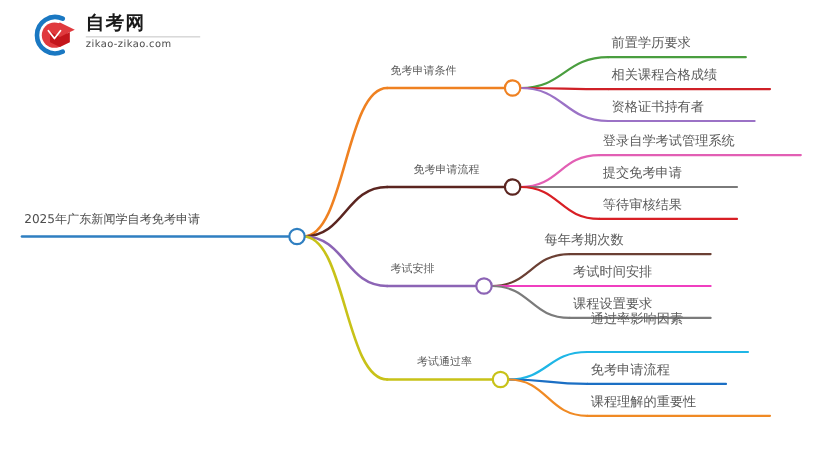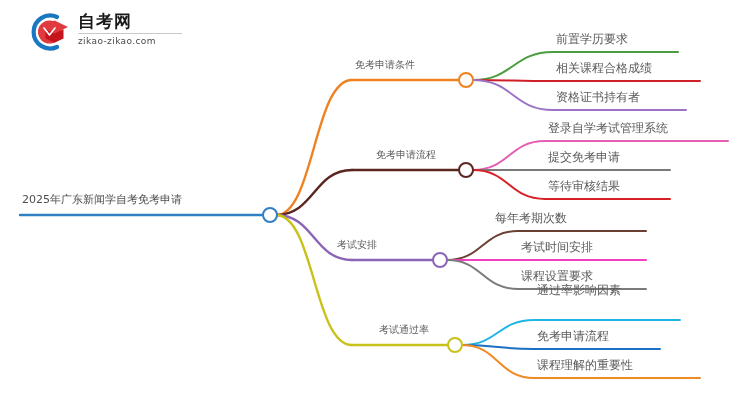--- a/index.html
+++ b/index.html
@@ -157,21 +157,21 @@
   <div id="labels">
       <div class="node-label node-root" style="left: 22px; top: 194px;">2025年广东新闻学自考免考申请</div>
       <div class="node-label node-branch" style="left: 355px; top: 60px;">免考申请条件</div>
       <div class="node-label node-leaf" style="left: 556px; top: 32.5px;">前置学历要求</div>
       <div class="node-label node-leaf" style="left: 556px; top: 61.5px;">相关课程合格成绩</div>
       <div class="node-label node-leaf" style="left: 556px; top: 90.5px;">资格证书持有者</div>
       <div class="node-label node-branch" style="left: 355px; top: 150px; margin-left: 21px;">免考申请流程</div>
       <div class="node-label node-leaf" style="left: 548px; top: 121.5px;">登录自学考试管理系统</div>
       <div class="node-label node-leaf" style="left: 548px; top: 150.5px;">提交免考申请</div>
       <div class="node-label node-leaf" style="left: 548px; top: 179.5px;">等待审核结果</div>
-      <div class="node-label node-branch" style="left: 337px; top: 240px; text-align: right;">考试安排</div>
+      <div class="node-label node-branch" style="left: 355px; top: 240px; text-align: right;">考试安排</div>
       <div class="node-label node-leaf" style="left: 495px; top: 211.5px;">每年考期次数</div>
       <div class="node-label node-leaf" style="left: 521px; top: 240.5px;">考试时间安排</div>
       <div class="node-label node-leaf" style="left: 521px; top: 269.5px;">课程设置要求</div>
       <div class="node-label node-branch" style="left: 355px; top: 325px; margin-left: 24px;">考试通过率</div>
       <div class="node-label node-leaf" style="left: 537px; top: 284px;">通过率影响因素</div>
       <div class="node-label node-leaf" style="left: 537px; top: 329.5px;">免考申请流程</div>
       <div class="node-label node-leaf" style="left: 537px; top: 358.5px;">课程理解的重要性</div>
     </div>
 
 </div>

